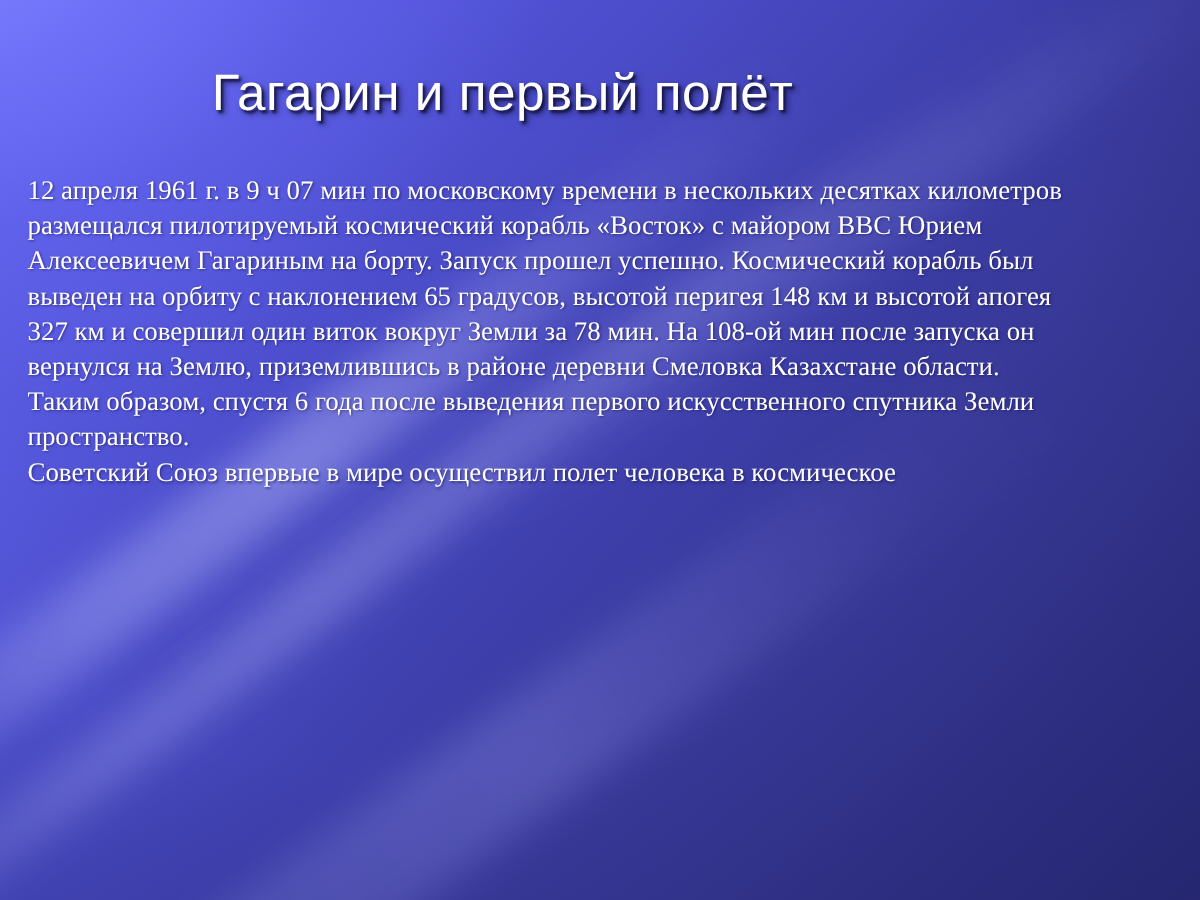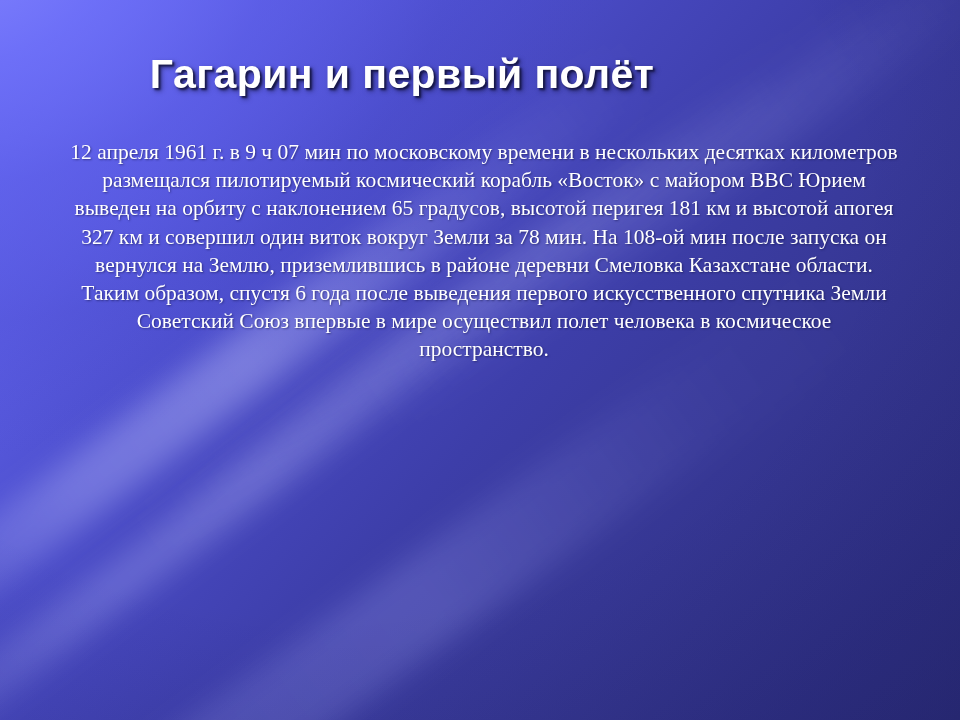--- a/index.html
+++ b/index.html
@@ -113,41 +113,40 @@
 
   
   #title {
     position: absolute;
     left: 0;
     top: 23px;
     width: 804px;
     text-align: center;
     font-family: "Liberation Sans", "DejaVu Sans", sans-serif;
     font-size: 41px;
-    font-weight: 700;
+    font-weight: 400;
     line-height: 1.18;
     letter-spacing: 0.4px;
     color: #ffffff;
     text-shadow:
       2px 2px 2px rgba(18,18,60,0.85),
       3px 3px 5px rgba(12,12,45,0.55);
     white-space: nowrap;
   }
 
   
   #body-text {
     position: absolute;
     left: 22px;
     top: 138px;
     width: 924px;
     color: #ffffff;
     font-size: 21.5px;
     line-height: 28.2px;
     text-shadow: 1px 1px 2px rgba(20,20,70,0.55);
-    text-align: center;
   }
   #body-text .line {
     white-space: pre;
     display: block;
   }
   #body-text .line:last-child {
     white-space: normal;
   }
 </style>
 </head>
@@ -162,21 +161,22 @@
     <div class="streak s4"></div>
     <div class="streak s5"></div>
   </div>
   <div class="vignette"></div>
 
   <h1 id="title">Гагарин и первый полёт</h1>
 
   <div id="body-text">
     <span class="line">12 апреля 1961 г. в 9 ч 07 мин по московскому времени в нескольких десятках километров</span>
     <span class="line">размещался пилотируемый космический корабль «Восток» с майором ВВС Юрием</span>
-    <span class="line">выведен на орбиту с наклонением 65 градусов, высотой перигея 181 км и высотой апогея</span>
+    <span class="line">Алексеевичем Гагариным на борту. Запуск прошел успешно. Космический корабль был</span>
+    <span class="line">выведен на орбиту с наклонением 65 градусов, высотой перигея 148 км и высотой апогея</span>
     <span class="line">327 км и совершил один виток вокруг Земли за 78 мин. На 108-ой мин после запуска он</span>
     <span class="line">вернулся на Землю, приземлившись в районе деревни Смеловка Казахстане области.</span>
     <span class="line">Таким образом, спустя 6 года после выведения первого искусственного спутника Земли</span>
+    <span class="line">пространство.</span>
     <span class="line">Советский Союз впервые в мире осуществил полет человека в космическое</span>
-    <span class="line">пространство.</span>
   </div>
 
 </div>
 
 </body></html>

